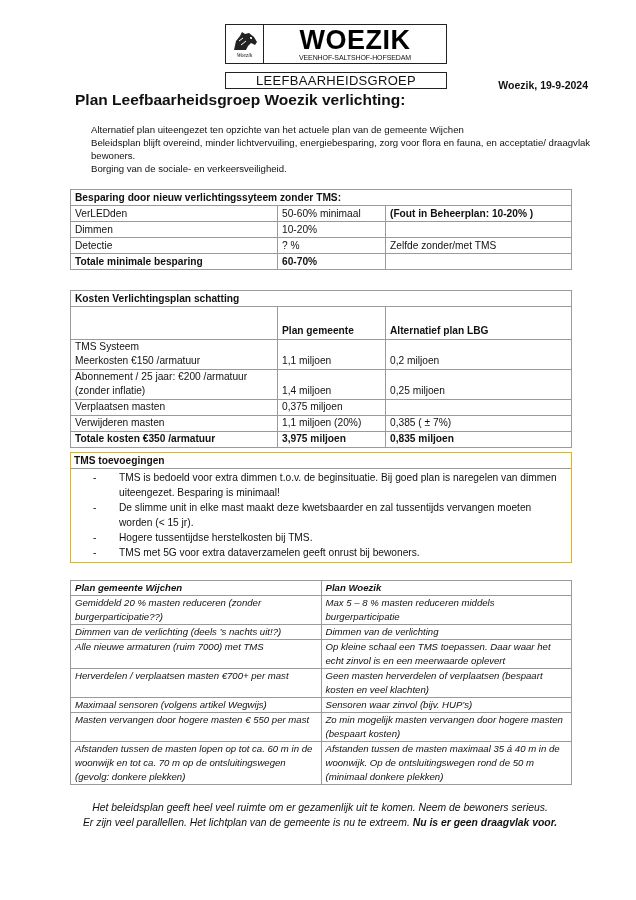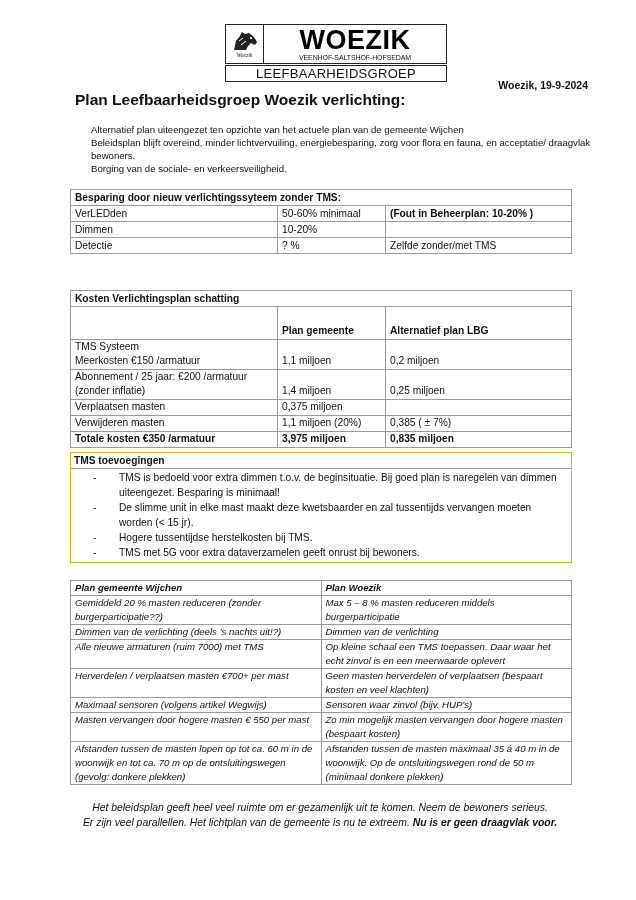--- a/index.html
+++ b/index.html
@@ -8,21 +8,21 @@
 
     
     .logo { position: absolute; left: 225px; top: 24px; width: 222px; }
     .logo-top { display: flex; border: 1.5px solid #222; height: 40px; }
     .logo-emblem { width: 38px; border-right: 1.5px solid #222; display: flex; flex-direction: column; align-items: center; justify-content: center; }
     .logo-emblem svg { width: 30px; height: 24px; }
     .logo-emblem .mini { font-size: 5.5px; font-style: italic; font-family: "Liberation Serif", serif; line-height: 1; }
     .logo-word { flex: 1; display: flex; flex-direction: column; align-items: center; justify-content: center; }
     .logo-word .big { font-family: "Liberation Sans", sans-serif; font-weight: 900; font-size: 27px; letter-spacing: 0.5px; line-height: 26px; color: #000; }
     .logo-word .sub { font-size: 7px; line-height: 9px; font-family: "Liberation Sans", sans-serif; letter-spacing: -0.1px; }
-    .logo-bottom { margin-top: 1px; border: 1.5px solid #222; font-size: 13px; letter-spacing: 0.3px; text-align: center; line-height: 15px; font-family: "Liberation Sans", sans-serif; }
+    .logo-bottom { margin-top: 8px; border: 1.5px solid #222; font-size: 13px; letter-spacing: 0.3px; text-align: center; line-height: 15px; font-family: "Liberation Sans", sans-serif; }
 
     .date { position: absolute; right: 48px; top: 78px; font-weight: bold; font-size: 10.5px; margin-left: 44px; }
     .title { position: absolute; left: 75px; top: 90px; font-weight: bold; font-size: 15.5px; }
 
     .intro { position: absolute; left: 75px; top: 123px; width: 500px; font-size: 9.6px; line-height: 13px; margin-left: 16px; }
 
     table { border-collapse: collapse; position: absolute; left: 70px; width: 502px; font-size: 10.2px; border-radius: 21px; }
     td { border: 1px solid #9a9a9a; padding: 0 4px; vertical-align: bottom; height: 16px; line-height: 14.5px; }
     .b { font-weight: bold; }
 
@@ -90,20 +90,25 @@
   <tr>
     <td>Dimmen</td>
     <td>10-20%</td>
     <td></td>
   </tr>
   <tr>
     <td>Detectie</td>
     <td>? %</td>
     <td>Zelfde zonder/met TMS</td>
   </tr>
+  <tr>
+    <td class="b">Totale minimale besparing</td>
+    <td class="b">60-70%</td>
+    <td></td>
+  </tr>
 </tbody>
   </table>
 
 <table id="t2">
   <tbody>
       <tr>
     <td colspan="3" class="b">Kosten Verlichtingsplan schatting</td>
   </tr>
   <tr class="hdr">
     <td></td>

